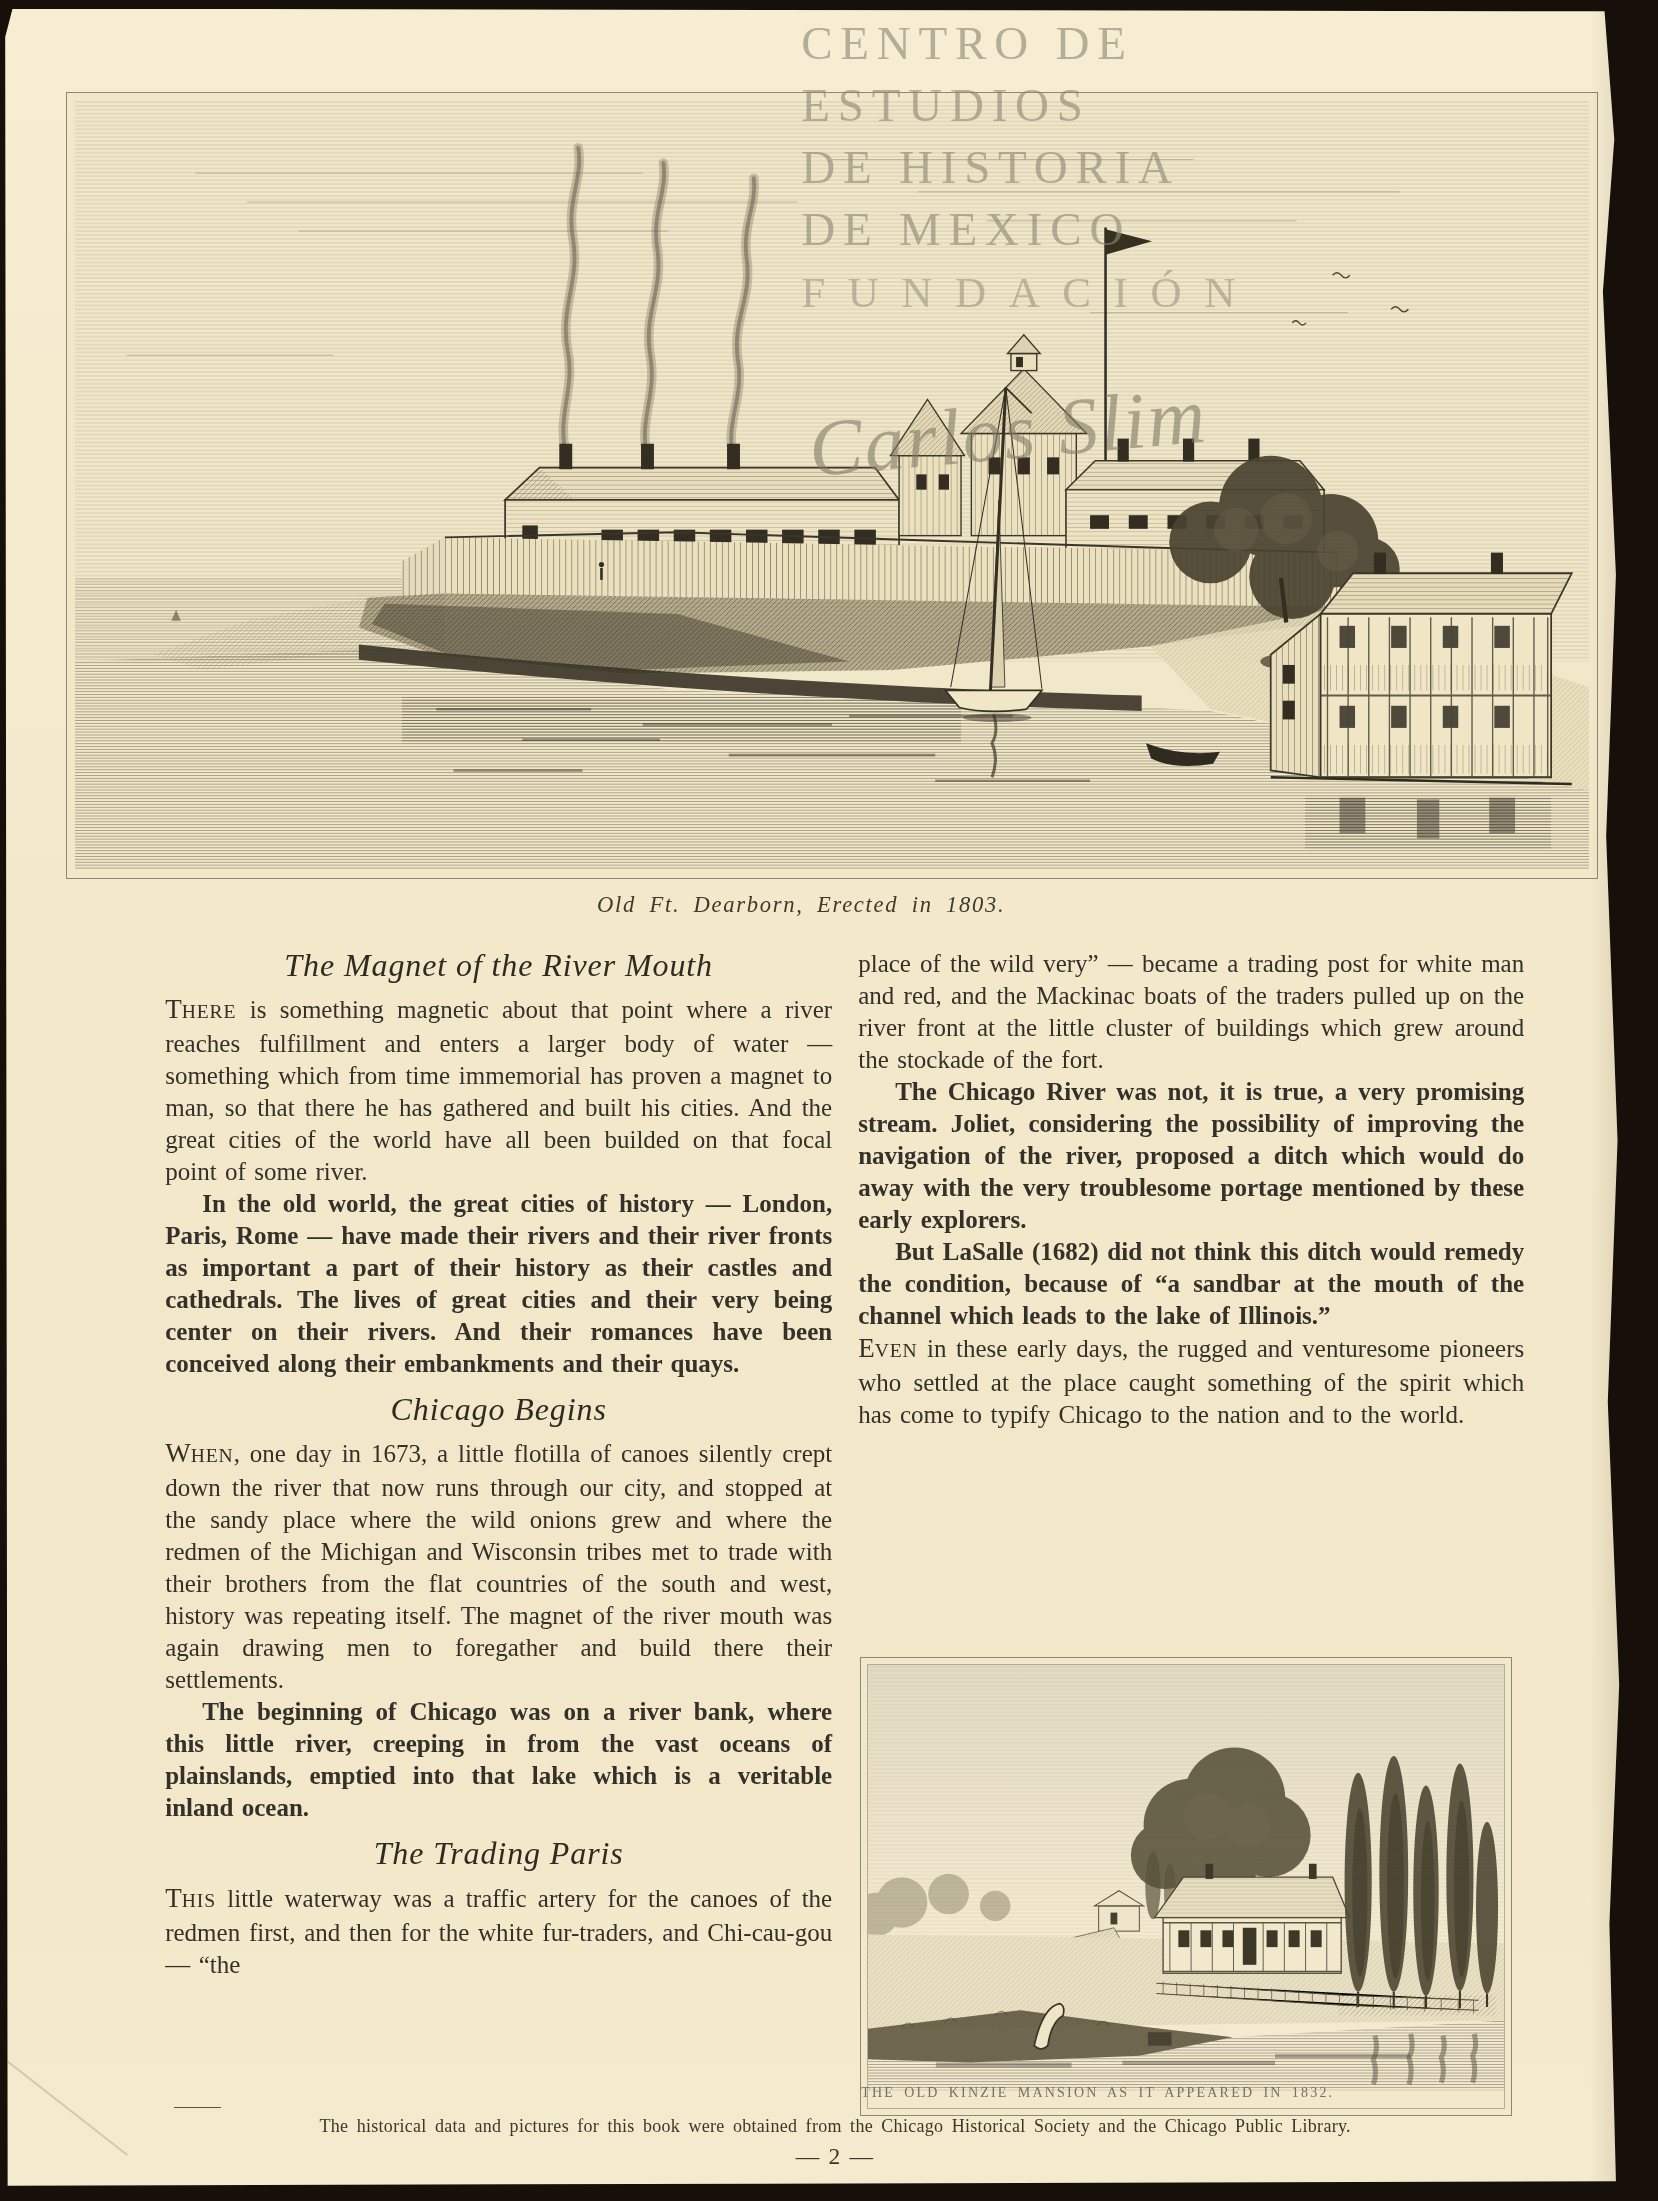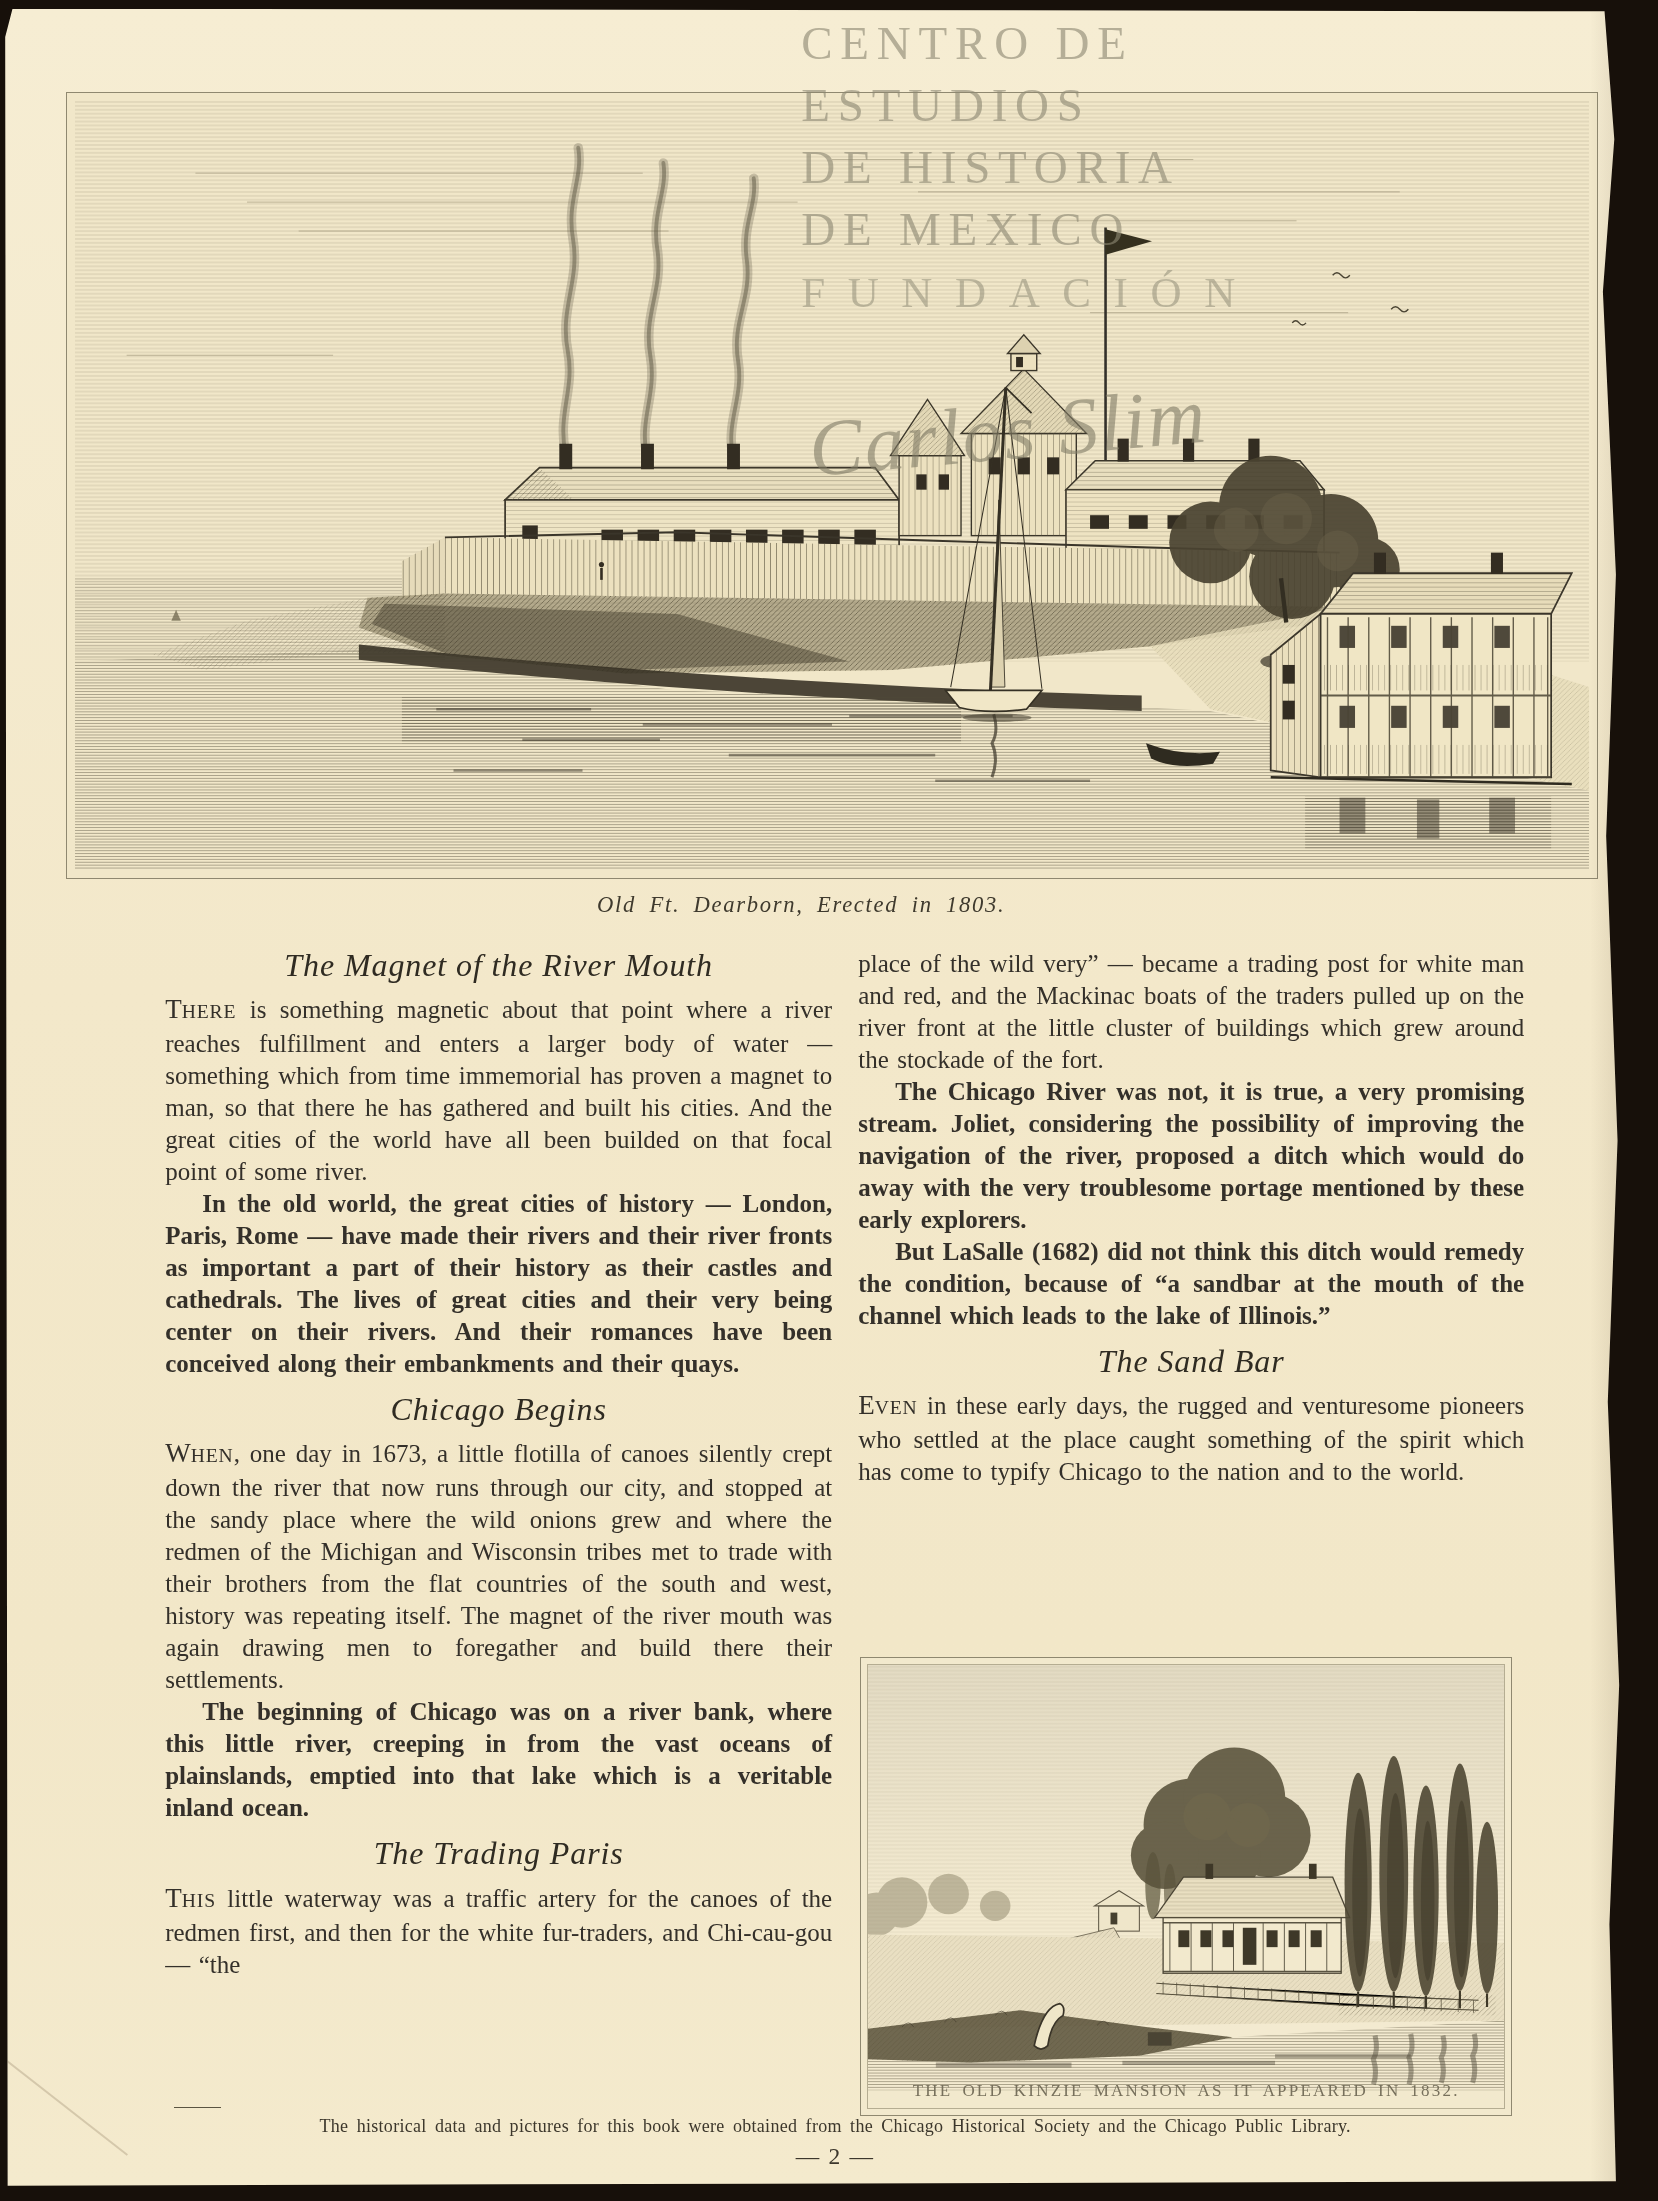--- a/index.html
+++ b/index.html
@@ -46,22 +46,22 @@
   .heading:first-child{margin-top:0;}
   .lead{font-size:27px;}
   .sc{font-size:19.6px;letter-spacing:0.9px;}
   
   .kinzie{
     position:absolute;left:855px;top:1648px;margin:0;
     width:636px;height:443px;padding:7px;border:0.9px solid #8f8870;background:#f2e9cd;
   }
   .kinzie svg{display:block;width:100%;height:100%;outline:0.9px solid #b5ad92;}
   .kinzie-caption{
-    position:absolute;left:0;bottom:14px;width:100%;text-align:center;
-    font-size:17px;letter-spacing:2.2px;word-spacing:3.5px;color:#77705c;
+    position:absolute;left:0;bottom:14px;width:100%;
+    font-size:14px;letter-spacing:2.2px;word-spacing:3.5px;color:#77705c;
   }
   
   .footnote-rule{position:absolute;left:169px;top:2098px;width:47px;height:1.7px;background:#5a5441;}
   .footnote{
     position:absolute;left:148px;top:2107px;width:1364px;text-align:center;
     font-size:18px;letter-spacing:0.3px;word-spacing:3.5px;color:#3c372c;
   }
   .page-number{
     position:absolute;left:148px;top:2134px;width:1364px;text-align:center;
     font-size:23.5px;letter-spacing:1.7px;color:#3c372c;
@@ -293,21 +293,20 @@
     <p class="para"><span class="lead">W</span><span class="sc">HEN</span><span>, one day in 1673, a little flotilla of canoes silently crept down the river that now runs through our city, and stopped at the sandy place where the wild onions grew and where the redmen of the Michigan and Wisconsin tribes met to trade with their brothers from the flat countries of the south and west, history was repeating itself.  The magnet of the river mouth was again drawing men to foregather and build there their settlements.</span></p>
     <p class="para indent">The beginning of Chicago was on a river bank, where this little river, creeping in from the vast oceans of plainslands, emptied into that lake which is a veritable inland ocean.</p>
     <h2 class="heading">The Trading Paris</h2>
     <p class="para"><span class="lead">T</span><span class="sc">HIS</span><span> little waterway was a traffic artery for the canoes of the redmen first, and then for the white fur-traders, and Chi-cau-gou — “the</span></p>
   </div>
 
   <div class="col col-right">
     <p class="para">place of the wild very” — became a trading post for white man and red, and the Mackinac boats of the traders pulled up on the river front at the little cluster of buildings which grew around the stockade of the fort.</p>
     <p class="para indent">The Chicago River was not, it is true, a very promising stream.  Joliet, considering the possibility of improving the navigation of the river, proposed a ditch which would do away with the very troublesome portage mentioned by these early explorers.</p>
     <p class="para indent">But LaSalle (1682) did not think this ditch would remedy the condition, because of “a sandbar at the mouth of the channel which leads to the lake of Illinois.”</p>
-    <h2 class="heading">The Sand Bar</h2>
     <p class="para"><span class="lead">E</span><span class="sc">VEN</span><span> in these early days, the rugged and venturesome pioneers who settled at the place caught something of the spirit which has come to typify Chicago to the nation and to the world.</span></p>
   </div>
 
   <figure class="kinzie">
     <svg viewBox="0 0 750 526" preserveAspectRatio="none">
       <defs>
         <pattern id="khl" width="4" height="4.5" patternUnits="userSpaceOnUse">
             <path d="M0 2.2h4" stroke="#8d8569" stroke-width="0.7"></path>
           </pattern>
         <pattern id="khw" width="4" height="3.4" patternUnits="userSpaceOnUse">

